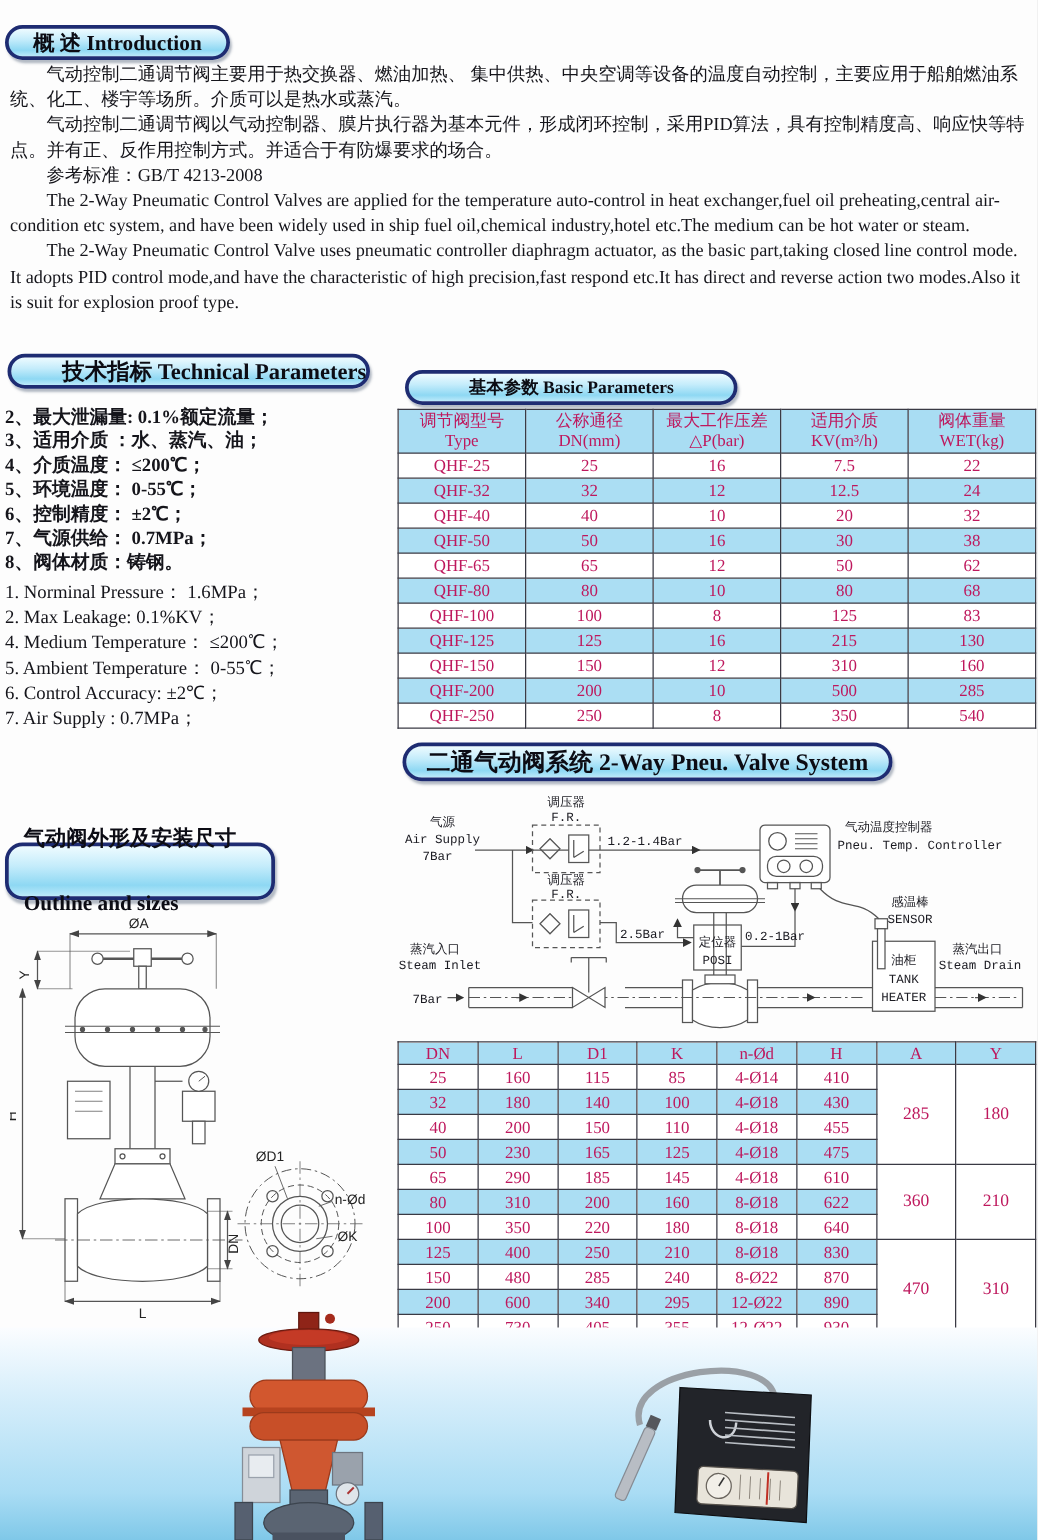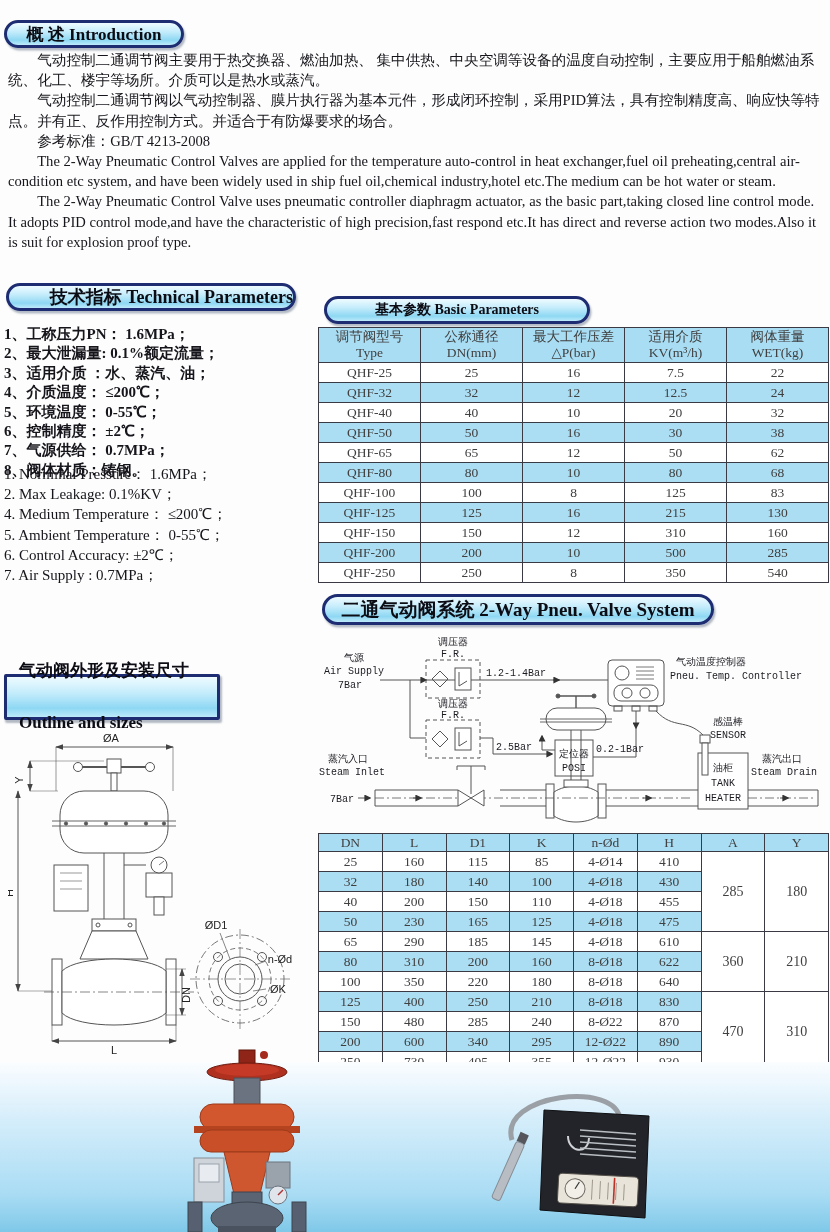--- a/index.html
+++ b/index.html
@@ -6,32 +6,32 @@
   #page{position:relative;width:830px;height:1232px;background:#fdfdfd;overflow:hidden;
         font-family:"Liberation Serif",serif;color:#15151b;}
   
   .pill{position:absolute;box-sizing:border-box;
         background:linear-gradient(180deg,#eefbff 0%,#c4ecfb 40%,#8ed8f3 78%,#bdeafa 100%);
         border:3px solid #1e2c72;border-radius:17px;
         display:flex;align-items:center;justify-content:center;
         font-family:Liberation Serif, serif;font-weight:bold;color:#0c0c14;
         box-shadow:1.5px 2.5px 2px rgba(40,60,90,.35);}
   .pill.two-line{flex-direction:column;align-items:flex-start;justify-content:center;
-        padding-left:12px;line-height:20px;border-radius:2px;gap:32px;}
+        padding-left:12px;line-height:20px;border-radius:14px;gap:32px;}
   
   .intro-text{position:absolute;left:8px;top:50px;width:818px;
         font-size:14.6px;line-height:20.2px;}
   .intro-text p{margin:0;text-indent:2em;}
   
   .tech-list{position:absolute;left:4px;top:325px;width:308px;
         font-size:15px;line-height:19.4px;font-weight:600;}
   .tech-list.en{top:464px;line-height:20.2px;font-weight:normal;}
   
   table.data{position:absolute;border-collapse:collapse;table-layout:fixed;
-        font-size:13.5px;text-align:center;color:#404040;background:#fff;}
+        font-size:13.5px;text-align:center;color:#be185d;background:#fff;}
   table.data th,table.data td{border:1px solid #3a3a44;padding:0;overflow:hidden;}
   table.data th{background:#a9ddf3;font-weight:normal;}
   #basic-table{left:318px;top:327px;width:511px;}
   #basic-table th{height:34px;line-height:16px;}
   #basic-table td{height:19px;line-height:19px;}
   #dims-table{left:318px;top:833px;width:511px;}
   #dims-table th{height:17px;line-height:17px;}
   #dims-table td{height:19px;line-height:19px;}
   table.data tbody tr:nth-child(even) td{background:#abdef3;}
   table.data td.merged{background:#fff !important;font-size:14px;}
@@ -57,21 +57,20 @@
     <p>气动控制二通调节阀以气动控制器、膜片执行器为基本元件，形成闭环控制，采用PID算法，具有控制精度高、响应快等特点。并有正、反作用控制方式。并适合于有防爆要求的场合。</p>
     <p>参考标准：GB/T 4213-2008</p>
     <p>The 2-Way Pneumatic Control Valves are applied for the  temperature auto-control in heat exchanger,fuel oil preheating,central air-condition etc system, and have been widely used in ship fuel oil,chemical industry,hotel etc.The medium can be hot water or steam.</p>
     <p>The 2-Way Pneumatic Control Valve uses pneumatic controller  diaphragm actuator, as the basic part,taking closed line control mode. It adopts PID control mode,and have the characteristic of high precision,fast respond etc.It has direct and reverse action two modes.Also it is suit for explosion proof type.</p>
   </div>
 
   <div class="pill" style="left:6px;top:283px;width:290px;height:28px;font-size:18px;justify-content:flex-end;">
     <span>技术指标 Technical Parameters</span>
   </div>
   <div class="tech-list">
-    <div>1、工称压力PN： 1.6MPa；</div>
     <div>2、最大泄漏量: 0.1%额定流量；</div>
     <div>3、适用介质 ：水、蒸汽、油；</div>
     <div>4、介质温度：  ≤200℃；</div>
     <div>5、环境温度：  0-55℃；</div>
     <div>6、控制精度：  ±2℃；</div>
     <div>7、气源供给：  0.7MPa；</div>
     <div>8、阀体材质：铸钢。</div>
   </div>
   <div class="tech-list en">
     <div>1. Norminal Pressure：  1.6MPa；</div>

